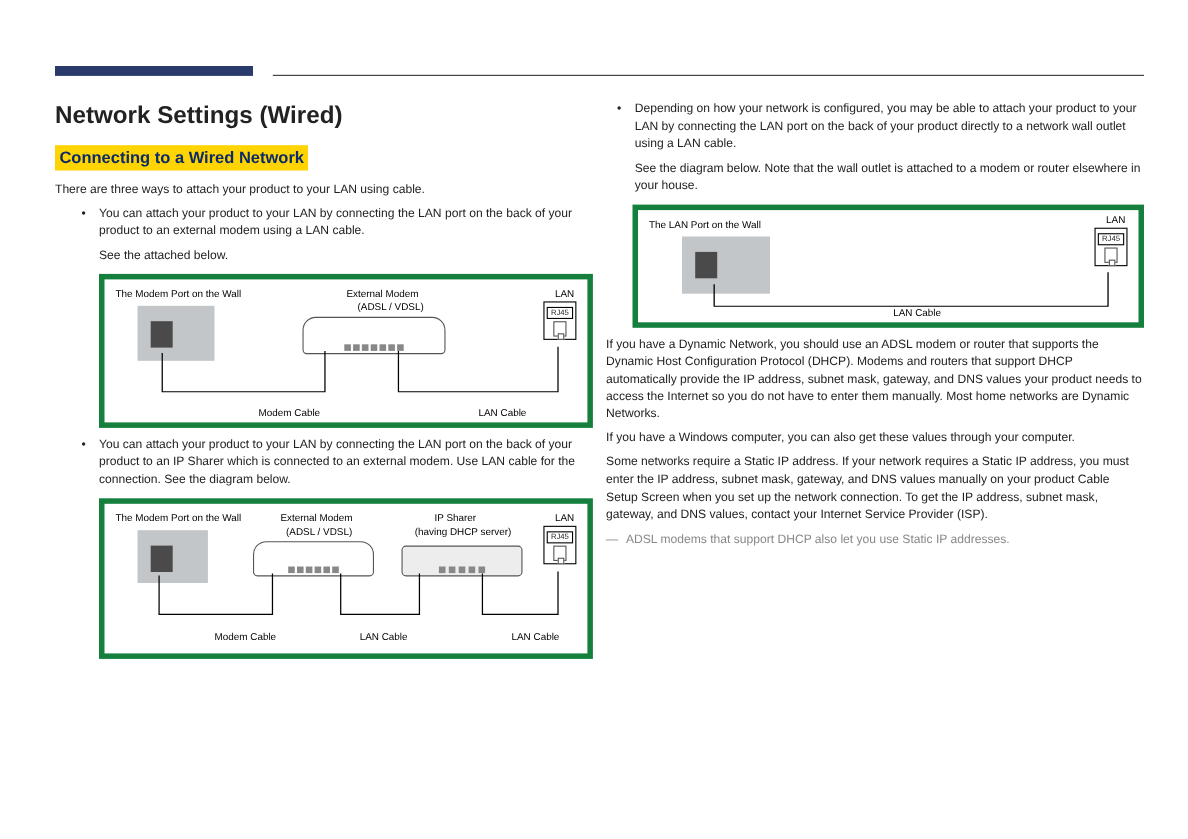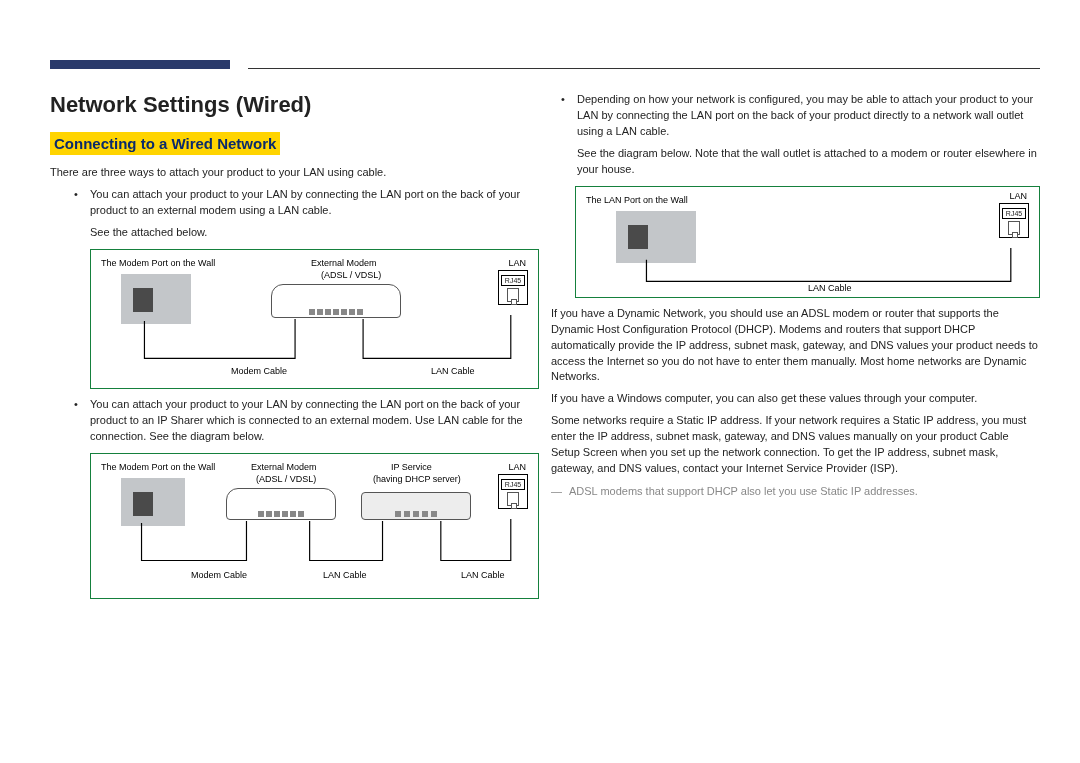--- a/index.html
+++ b/index.html
@@ -78,21 +78,21 @@
     left: 0;
     top: 0;
   }
   .sub {
     font-size: 11px;
     line-height: 1.45;
     padding-left: 40px;
     margin-bottom: 2px;
   }
   .diagram-box {
-    border: 1px solid #15803d;
+    border: 5px solid #15803d;
     margin: 8px 0 8px 40px;
     position: relative;
     background: #fff;
   }
   .d1 { height: 140px; }
   .d2 { height: 146px; }
   .d3 { height: 112px; margin-left: 24px; }
   .dlabel {
     position: absolute;
     font-size: 9px;
@@ -255,21 +255,21 @@
         <div class="modem-ports">
             <span></span>
             <span></span>
             <span></span>
             <span></span>
             <span></span>
             <span></span>
           </div>
       </div>
 
-      <span class="dlabel" style="top:8px; left:300px;">IP Service</span>
+      <span class="dlabel" style="top:8px; left:300px;">IP Sharer</span>
       <span class="dlabel" style="top:20px; left:282px;">(having DHCP server)</span>
       <div class="router-body" style="top:38px; left:270px; width:110px; height:28px;">
         <div class="router-ports">
             <span></span>
             <span></span>
             <span></span>
             <span></span>
             <span></span>
           </div>
       </div>

